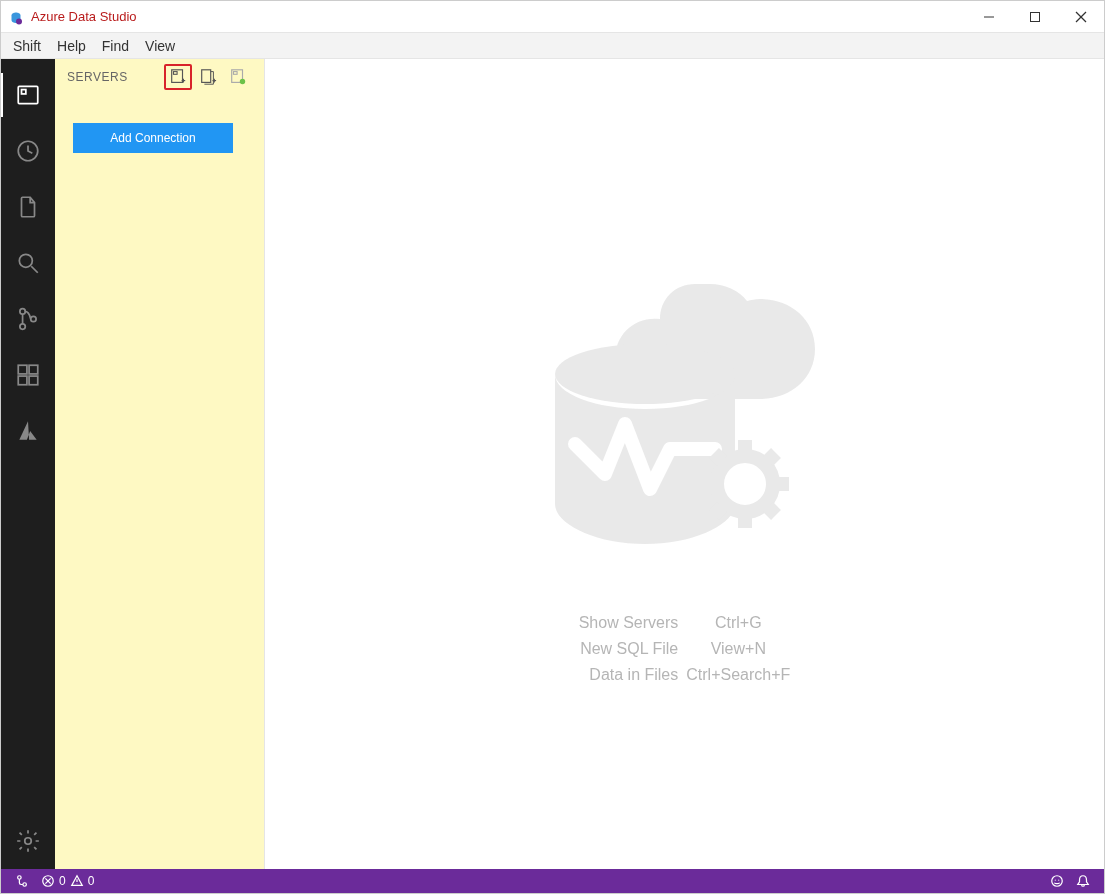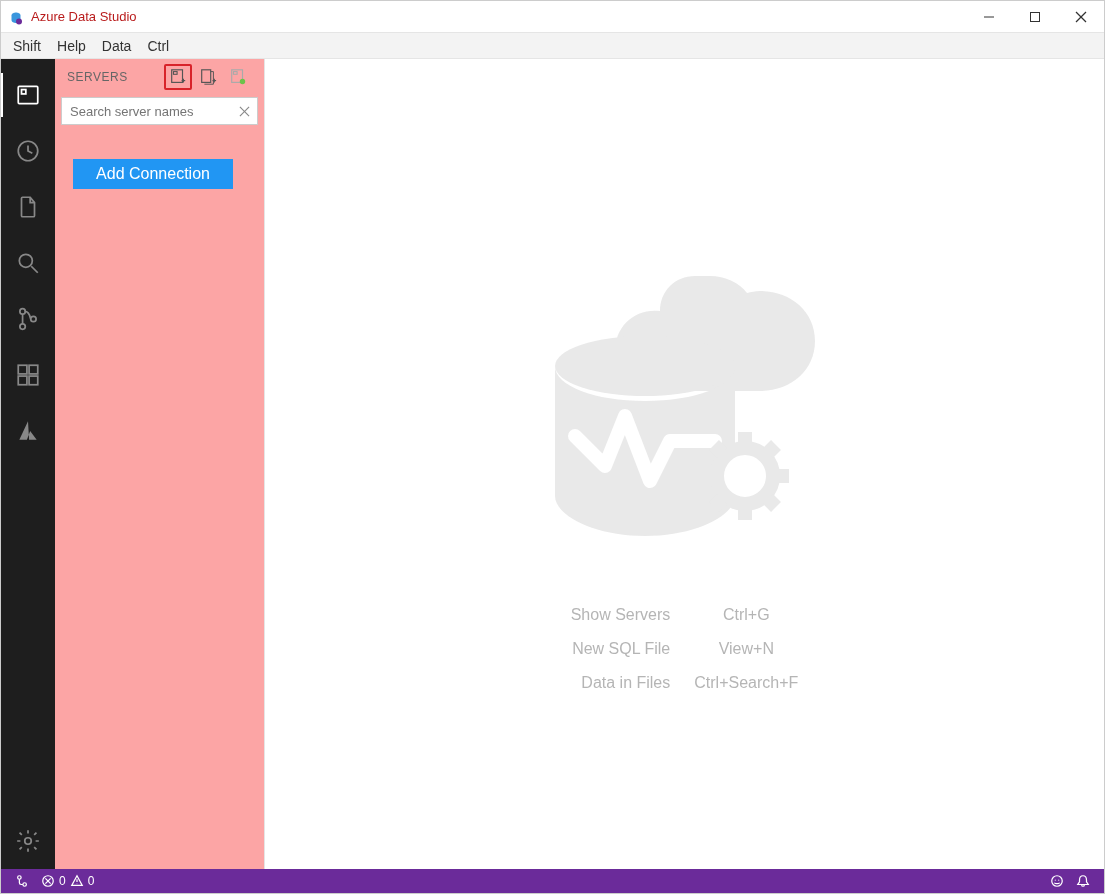--- a/index.html
+++ b/index.html
@@ -69,21 +69,21 @@
   width: 2px;
   background: #fff;
 }
 .activity-item svg { width: 26px; height: 26px; }
 .activity-spacer { flex: 1; }
 .activity-item.active svg { stroke: #fff; fill: none; }
 .activity-item:not(.active) svg { stroke: #888; fill: none; }
 
 .sidebar {
   width: 210px;
-  background: #fca5a5;
+  background: #fef9c3;
   border-right: 1px solid #e5e5e5;
   display: flex;
   flex-direction: column;
 }
 .sidebar-header {
   height: 36px;
   display: flex;
   align-items: center;
   padding: 0 12px;
 }
@@ -125,41 +125,42 @@
 }
 .add-conn-row {
   padding: 28px 14px 10px 18px;
 }
 .add-conn-btn {
   width: 160px;
   height: 30px;
   background: #2196f3;
   color: #fff;
   border: none;
-  font-size: 16px;
+  font-size: 12px;
   cursor: pointer;
 }
 
 .editor {
   flex: 1;
   background: #fff;
   display: flex;
   flex-direction: column;
   align-items: center;
   justify-content: center;
   color: #bbb;
 }
 .watermark-svg { width: 340px; height: 340px; margin-bottom: 30px; opacity: 0.9; }
 .shortcut-grid {
   display: grid;
   grid-template-columns: auto auto;
   column-gap: 24px;
   row-gap: 16px;
   font-size: 16px;
   color: #b5b5b5;
+  gap: 8px;
 }
 .shortcut-label { text-align: right; }
 .shortcut-key { text-align: center; }
 
 .status-bar {
   height: 24px;
   background: #6b2b9a;
   color: #fff;
   display: flex;
   align-items: center;
@@ -196,22 +197,22 @@
           <line x1="1" y1="1" x2="11" y2="11" stroke-width="1.3"></line>
           <line x1="11" y1="1" x2="1" y2="11" stroke-width="1.3"></line>
         </svg>
     </div>
   </div>
 </div>
 
 <div class="menu-bar">
   <div class="menu-item">Shift</div>
   <div class="menu-item">Help</div>
-  <div class="menu-item">Data</div>
-  <div class="menu-item">Ctrl</div>
+  <div class="menu-item">Find</div>
+  <div class="menu-item">View</div>
 </div>
 
 <div class="workbench">
 
   <div class="activity-bar">
     <div class="activity-item active">
       <svg viewBox="0 0 24 24" stroke-width="1.6">
           <rect x="3" y="4" width="18" height="16" rx="1"></rect>
           <rect x="6" y="7" width="4" height="4"></rect>
         </svg>
@@ -285,29 +286,20 @@
               <line x1="17" y1="12" x2="17" y2="16" stroke="#555" stroke-width="1.3"></line>
             </svg>
         </div>
         <div class="sidebar-action">
           <svg viewBox="0 0 20 20">
               <rect x="3" y="2" width="12" height="14" fill="none" stroke="#aaa" stroke-width="1.3"></rect>
               <rect x="5" y="4" width="4" height="3" fill="none" stroke="#aaa" stroke-width="1.2"></rect>
               <circle cx="15" cy="15" r="3" fill="#6cc24a" stroke="none"></circle>
             </svg>
         </div>
-      </div>
-    </div>
-    <div class="search-row">
-      <input class="search-input" placeholder="Search server names" style="">
-      <div class="search-clear">
-        <svg viewBox="0 0 12 12" width="11" height="11">
-            <line x1="1" y1="1" x2="11" y2="11" stroke="#888" stroke-width="1.2"></line>
-            <line x1="11" y1="1" x2="1" y2="11" stroke="#888" stroke-width="1.2"></line>
-          </svg>
       </div>
     </div>
     <div class="add-conn-row">
       <button class="add-conn-btn">Add Connection</button>
     </div>
   </div>
 
   <div class="editor">
     <svg class="watermark-svg" viewBox="0 0 340 340">
       <g fill="#e7e7e7" stroke="none">

